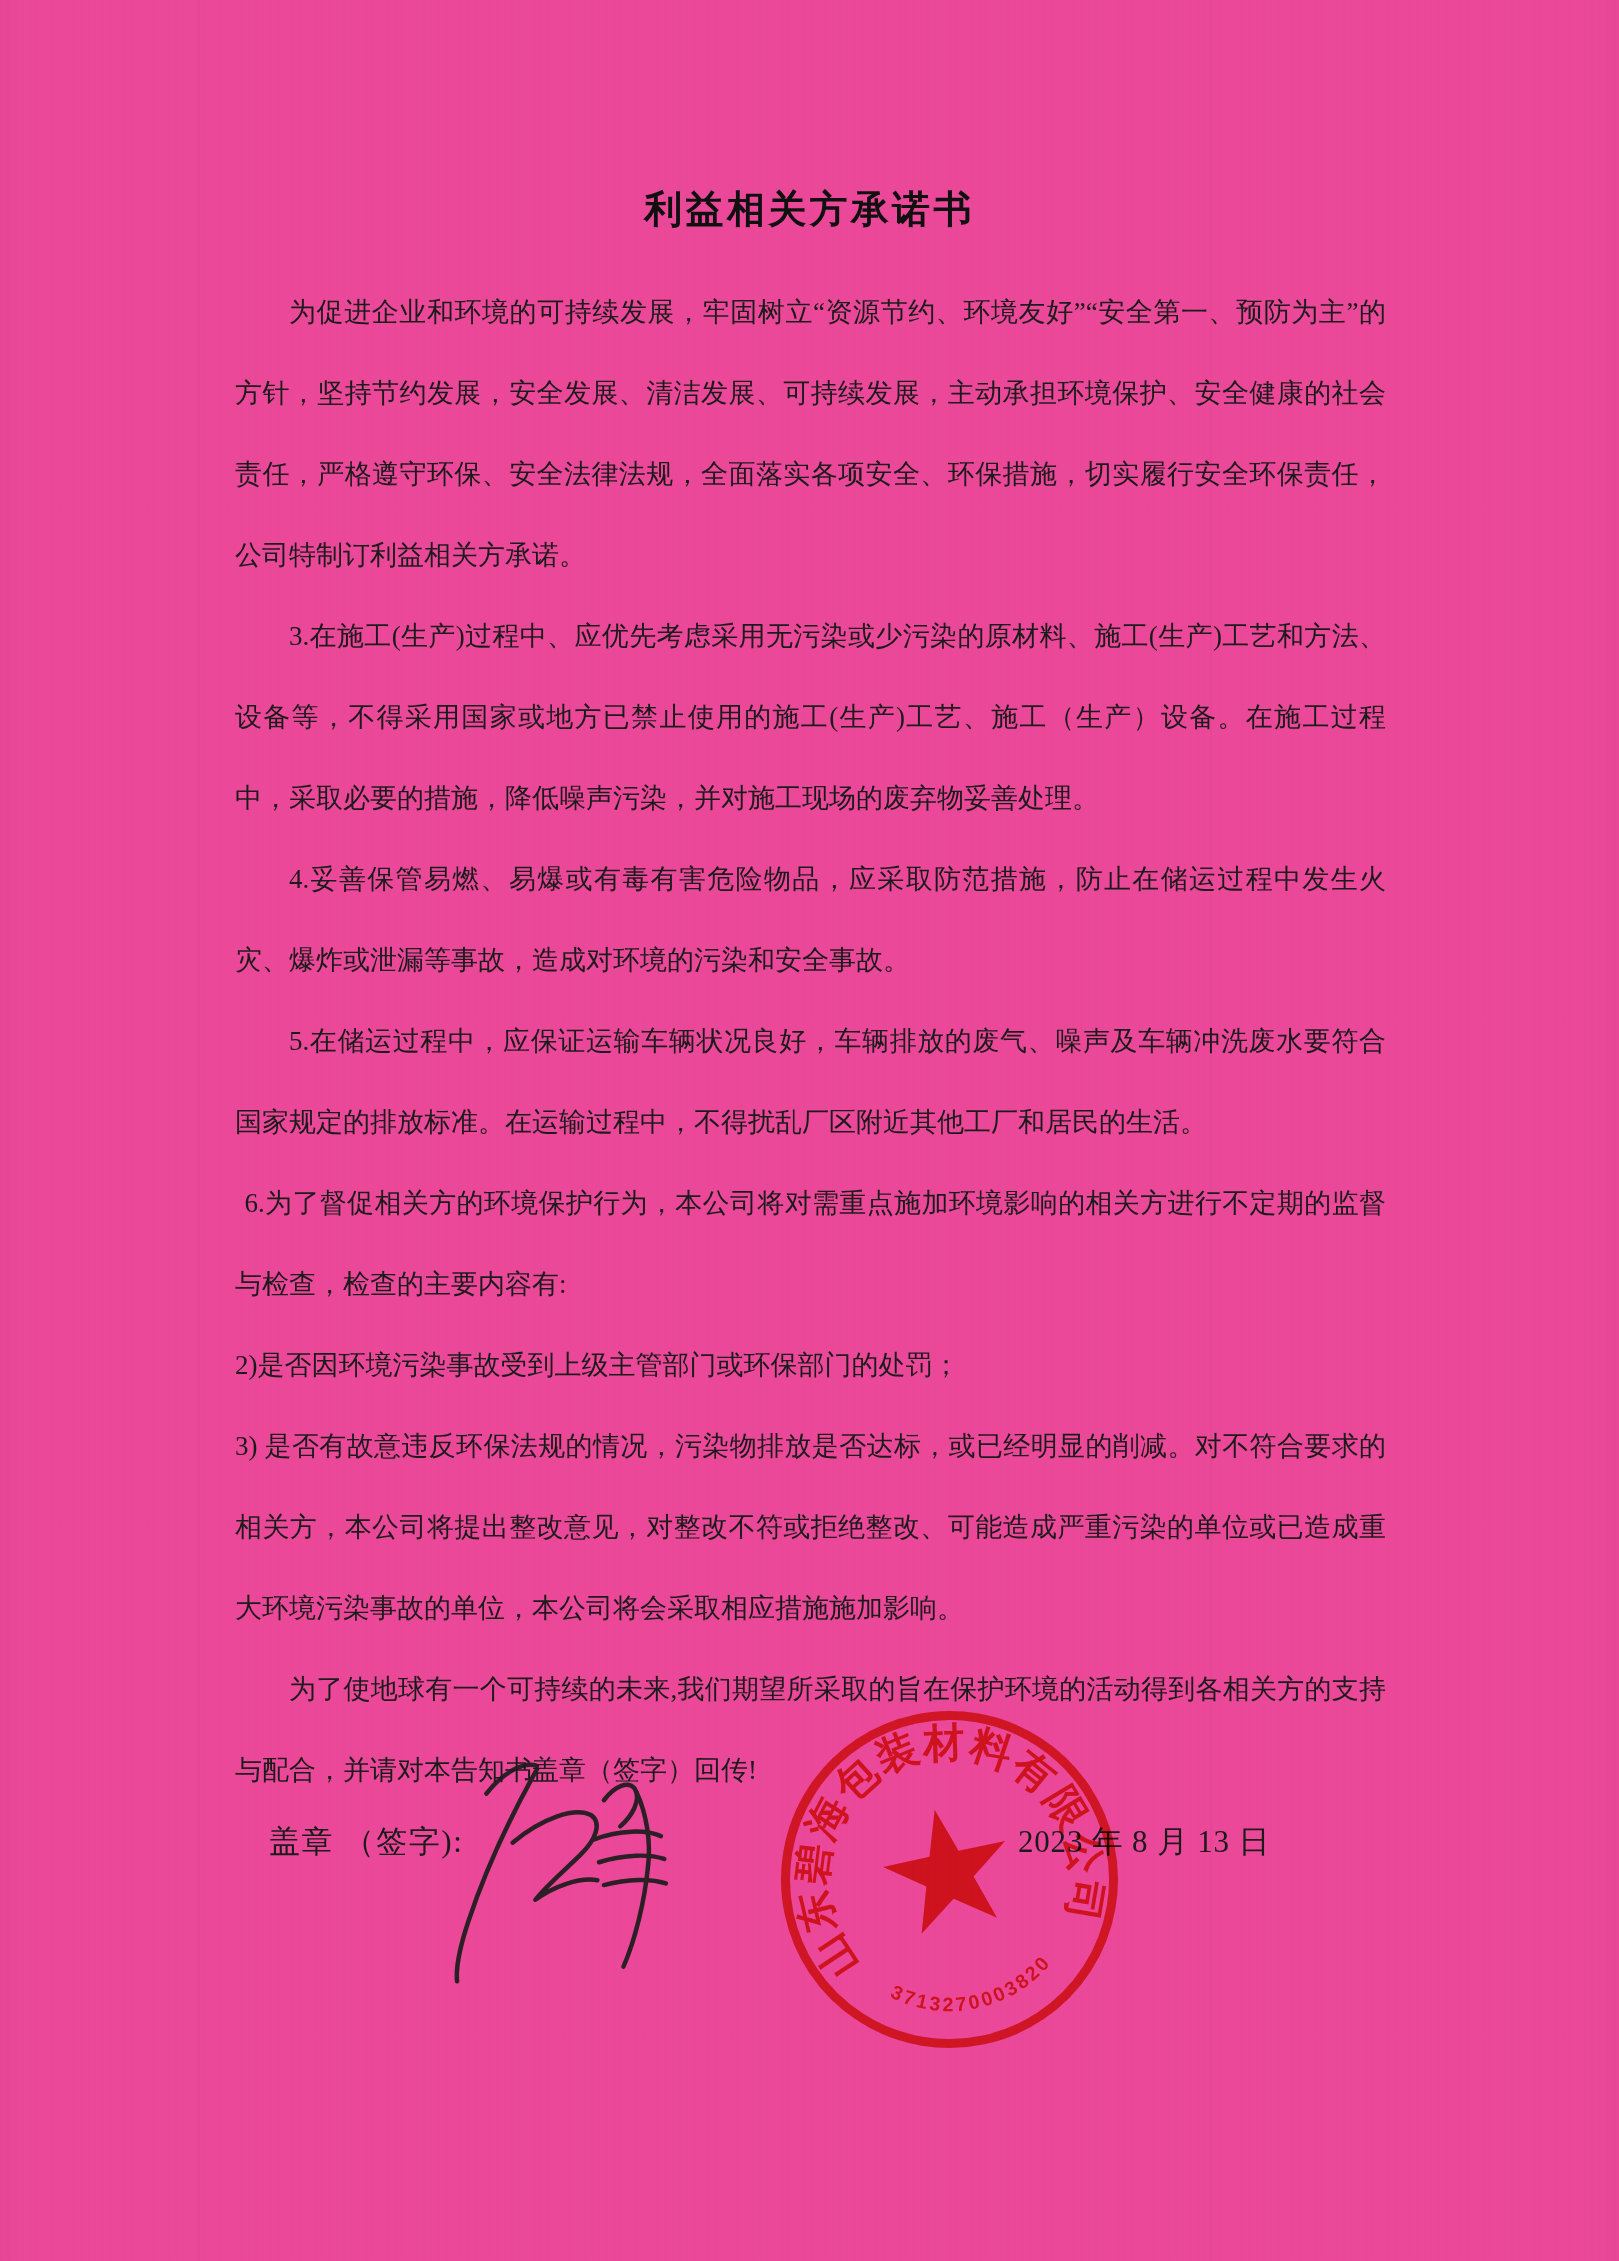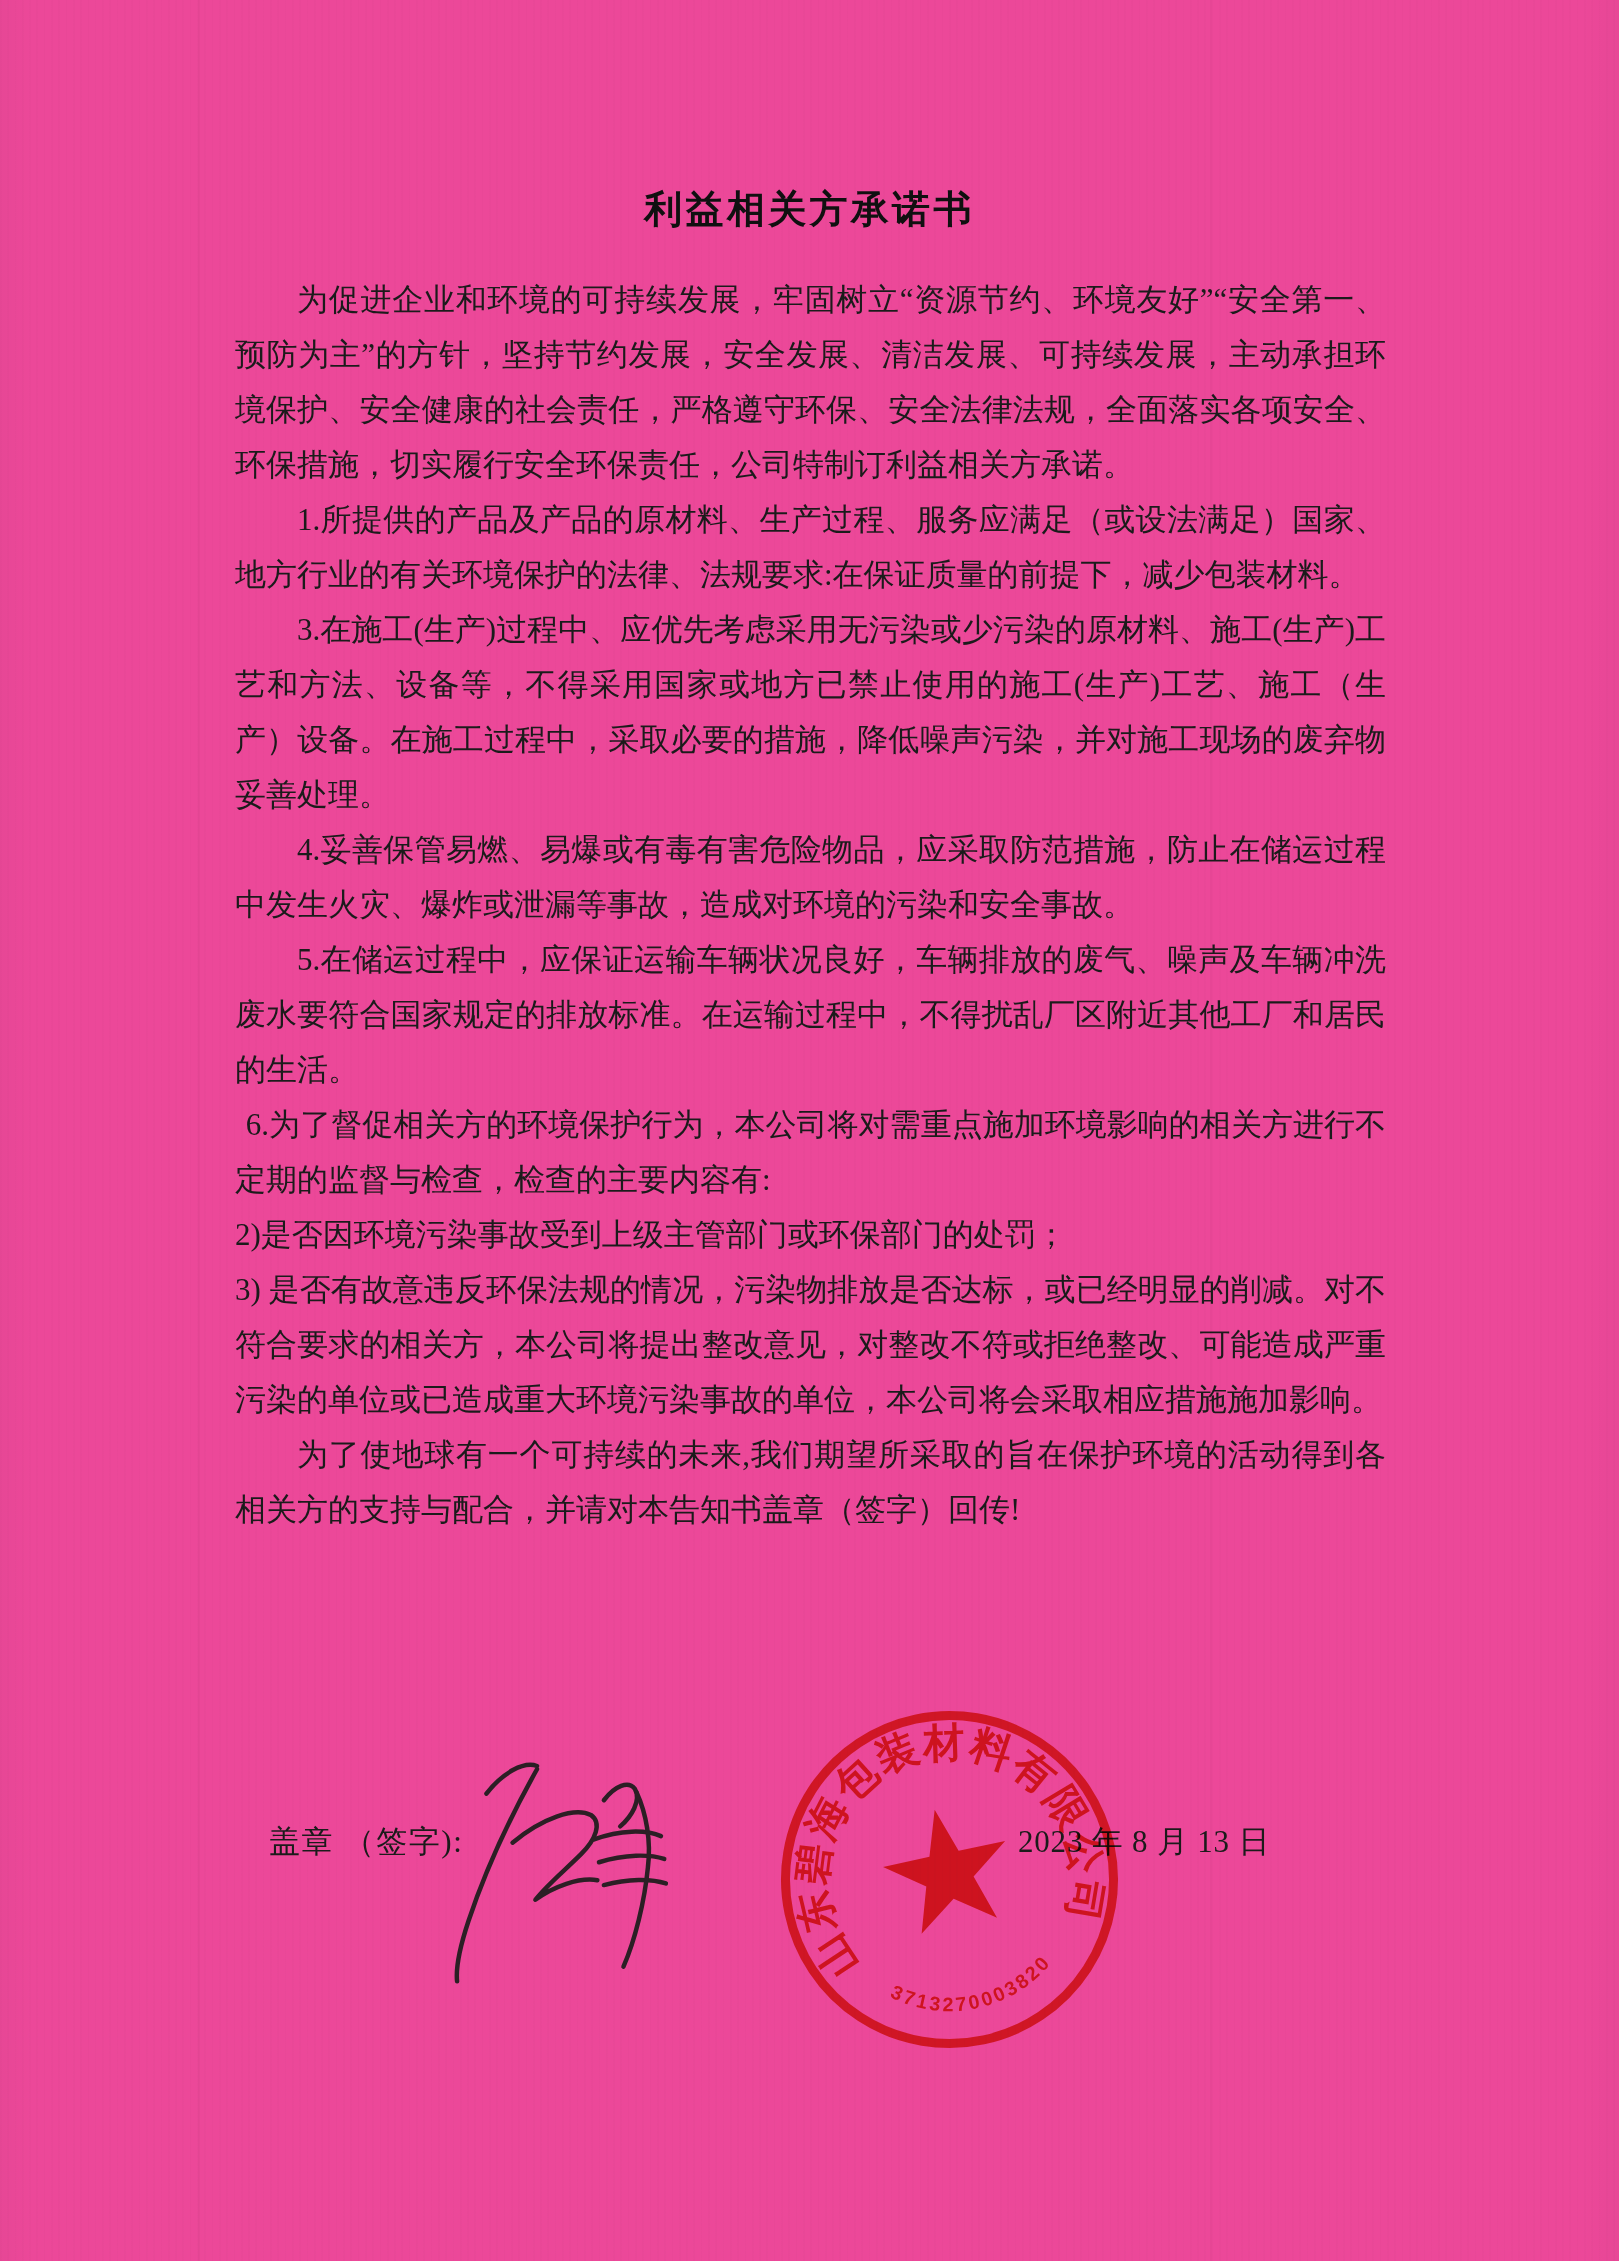--- a/index.html
+++ b/index.html
@@ -25,21 +25,21 @@
   .streak.s1{left:198px;}
   .streak.s2{left:1210px;}
 
   .doc-title{
     position:absolute;top:184px;left:0;width:100%;
     text-align:center;
     font-size:38px;font-weight:700;letter-spacing:3.3px;color:#101010;
   }
   .doc-body{
     position:absolute;top:272px;left:235px;width:1151px;
-    font-size:31px;line-height:55px;
+    font-size:27px;line-height:81px;
     text-align:justify;text-justify:inter-ideograph;
     color:#1b1b1b;
   }
   .doc-body p{margin:0;padding:0;}
   .indent-2{text-indent:2em;}
   .indent-half{text-indent:0.35em;}
   .no-indent{text-indent:0;}
 
   .sign-row{position:absolute;top:1821px;left:269px;width:1117px;height:65px;font-size:31px;}
   .seal-label{position:absolute;left:0;top:0;letter-spacing:1.6px;}
@@ -60,21 +60,20 @@
 <body>
 
 <div class="page">
   <div class="streak s1"></div>
   <div class="streak s2"></div>
 
   <div class="doc-title">利益相关方承诺书</div>
 
   <div class="doc-body">
     <p class="indent-2">为促进企业和环境的可持续发展，牢固树立“资源节约、环境友好”“安全第一、预防为主”的方针，坚持节约发展，安全发展、清洁发展、可持续发展，主动承担环境保护、安全健康的社会责任，严格遵守环保、安全法律法规，全面落实各项安全、环保措施，切实履行安全环保责任，公司特制订利益相关方承诺。</p>
-    <p class="indent-2">1.所提供的产品及产品的原材料、生产过程、服务应满足（或设法满足）国家、地方行业的有关环境保护的法律、法规要求:在保证质量的前提下，减少包装材料。</p>
     <p class="indent-2">3.在施工(生产)过程中、应优先考虑采用无污染或少污染的原材料、施工(生产)工艺和方法、设备等，不得采用国家或地方已禁止使用的施工(生产)工艺、施工（生产）设备。在施工过程中，采取必要的措施，降低噪声污染，并对施工现场的废弃物妥善处理。</p>
     <p class="indent-2">4.妥善保管易燃、易爆或有毒有害危险物品，应采取防范措施，防止在储运过程中发生火灾、爆炸或泄漏等事故，造成对环境的污染和安全事故。</p>
     <p class="indent-2">5.在储运过程中，应保证运输车辆状况良好，车辆排放的废气、噪声及车辆冲洗废水要符合国家规定的排放标准。在运输过程中，不得扰乱厂区附近其他工厂和居民的生活。</p>
     <p class="indent-half">6.为了督促相关方的环境保护行为，本公司将对需重点施加环境影响的相关方进行不定期的监督与检查，检查的主要内容有:</p>
     <p class="no-indent">2)是否因环境污染事故受到上级主管部门或环保部门的处罚；</p>
     <p class="no-indent">3) 是否有故意违反环保法规的情况，污染物排放是否达标，或已经明显的削减。对不符合要求的相关方，本公司将提出整改意见，对整改不符或拒绝整改、可能造成严重污染的单位或已造成重大环境污染事故的单位，本公司将会采取相应措施施加影响。</p>
     <p class="indent-2">为了使地球有一个可持续的未来,我们期望所采取的旨在保护环境的活动得到各相关方的支持与配合，并请对本告知书盖章（签字）回传!</p>
   </div>
 
   <div class="sign-row">

